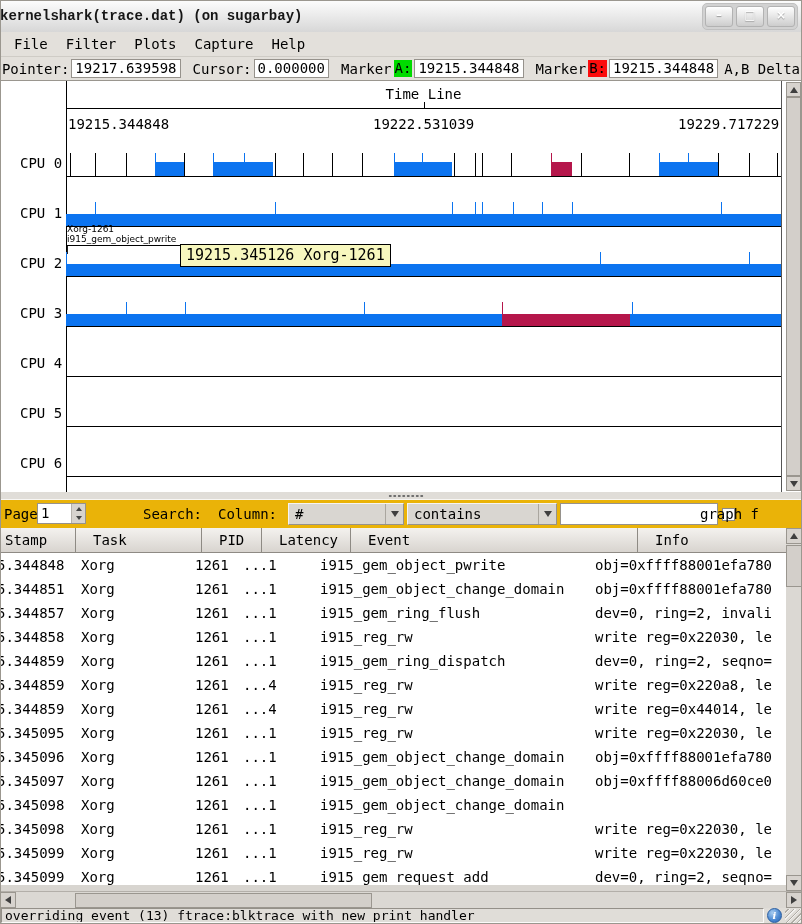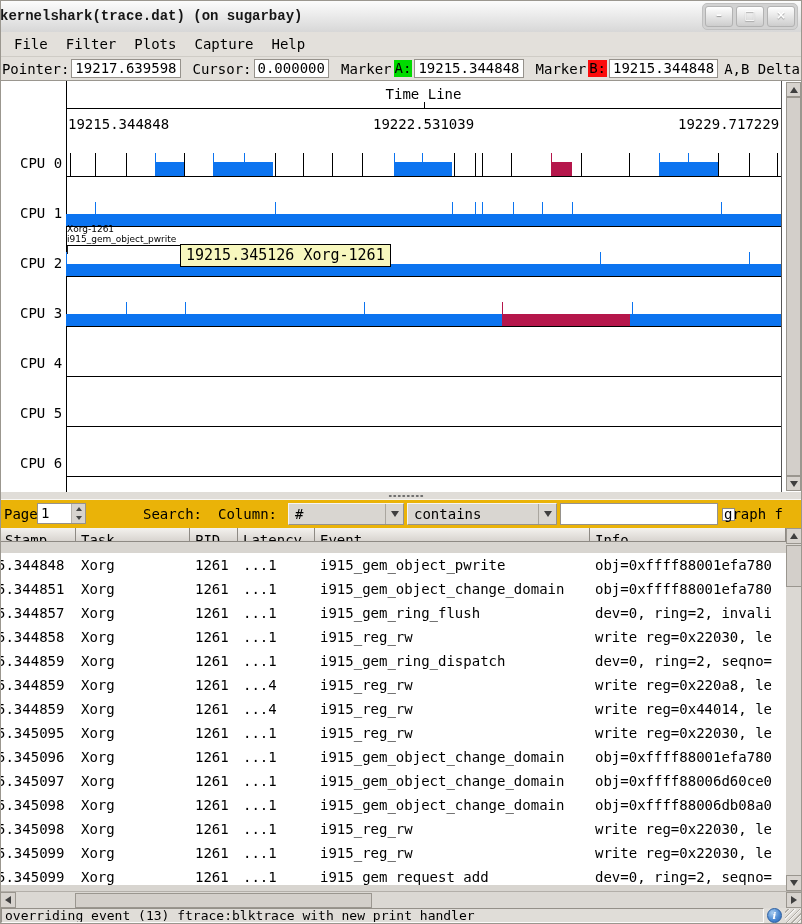--- a/index.html
+++ b/index.html
@@ -87,22 +87,22 @@
     border-top-color:#f5f4f2; border-left-color:#f5f4f2; box-sizing:border-box; }
   .combo-text { position:absolute; left:6px; top:0; line-height:20px; }
   .combo-arrow { position:absolute; right:0; top:0; bottom:0; width:17px; border-left:1px solid #aaa69f;
     display:flex; align-items:center; justify-content:center; }
   .entry { position:absolute; left:560px; top:3px; width:158px; height:22px; background:#fff;
     border:1px solid #96928c; box-sizing:border-box; font:14px "DejaVu Sans Mono",monospace; padding:0 3px; }
   .checkbox { position:absolute; left:722px; top:8px; width:13px; height:13px; background:#fff;
     border:1px solid #8e8a84; box-sizing:border-box; }
 
   
-  .thead { position:absolute; top:528px; left:0; width:786px; height:14px; display:flex;
-    background:linear-gradient(#f4f2ef,#d8d4cf); border-bottom:1px solid #8e8a84; box-sizing:border-box; }
+  .thead { position:absolute; top:528px; left:0; width:786px; height:25px; display:flex;
+    background:linear-gradient(#f4f2ef,#d8d4cf); border-bottom:1px solid #8e8a84; box-sizing:border-box;gap:12px; }
   .th { border-right:1px solid #8e8a84; box-sizing:border-box; line-height:24px; padding-left:5px;
     font-size:14px; overflow:hidden; white-space:nowrap; }
   .tbody { position:absolute; top:553px; left:0; width:786px; height:332px; background:#fff; overflow:hidden; }
   .trow { height:24px; display:flex; }
   .td { box-sizing:border-box; line-height:24px; padding-left:5px; font-size:14px;
     overflow:hidden; white-space:nowrap; }
   .c0 { flex:0 0 76px; } .c1 { flex:0 0 114px; } .c2 { flex:0 0 48px; }
   .c3 { flex:0 0 77px; } .c4 { flex:0 0 275px; } .c5 { flex:0 0 196px; }
   .td.c0 { padding-left:0; text-indent:-3px; }
   .t-vscroll { position:absolute; left:786px; top:528px; width:16px; height:363px; background:#dbd8d3; }
@@ -282,21 +282,21 @@
       </div>
   </div>
   <div class="combo" style="left:407px;width:150px;">
     <span class="combo-text">contains</span>
     <div class="combo-arrow">
         <div class="arr-down"></div>
       </div>
   </div>
   <input class="entry" type="text" value="" style="">
   <div class="checkbox"></div>
-  <span class="sb-label" style="left:724px;">graph f</span>
+  <span class="sb-label" style="left:700px;">graph f</span>
 </div>
 
 <div class="thead" id="thead">
     <div class="th c0">Stamp</div>
     <div class="th c1">Task</div>
     <div class="th c2">PID</div>
     <div class="th c3">Latency</div>
     <div class="th c4">Event</div>
     <div class="th c5">Info</div>
   </div>
@@ -380,21 +380,20 @@
       <div class="td c3">...1</div>
       <div class="td c4">i915_gem_object_change_domain</div>
       <div class="td c5">obj=0xffff88006d60ce0</div>
     </div>
     <div class="trow">
       <div class="td c0">5.345098</div>
       <div class="td c1">Xorg</div>
       <div class="td c2">1261</div>
       <div class="td c3">...1</div>
       <div class="td c4">i915_gem_object_change_domain</div>
-      <div class="td c5">obj=0xffff88006db08a0</div>
     </div>
     <div class="trow">
       <div class="td c0">5.345098</div>
       <div class="td c1">Xorg</div>
       <div class="td c2">1261</div>
       <div class="td c3">...1</div>
       <div class="td c4">i915_reg_rw</div>
       <div class="td c5">write reg=0x22030, le</div>
     </div>
     <div class="trow">

